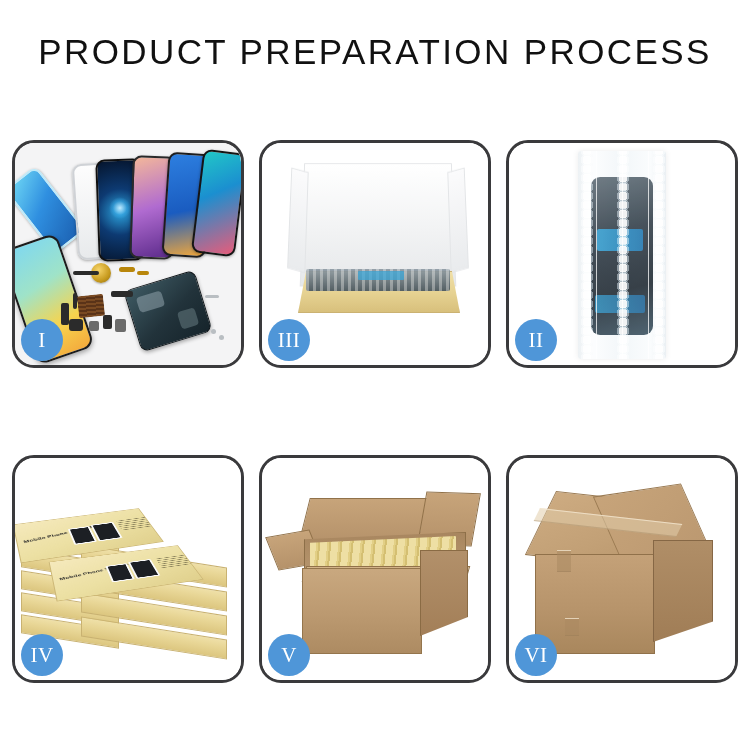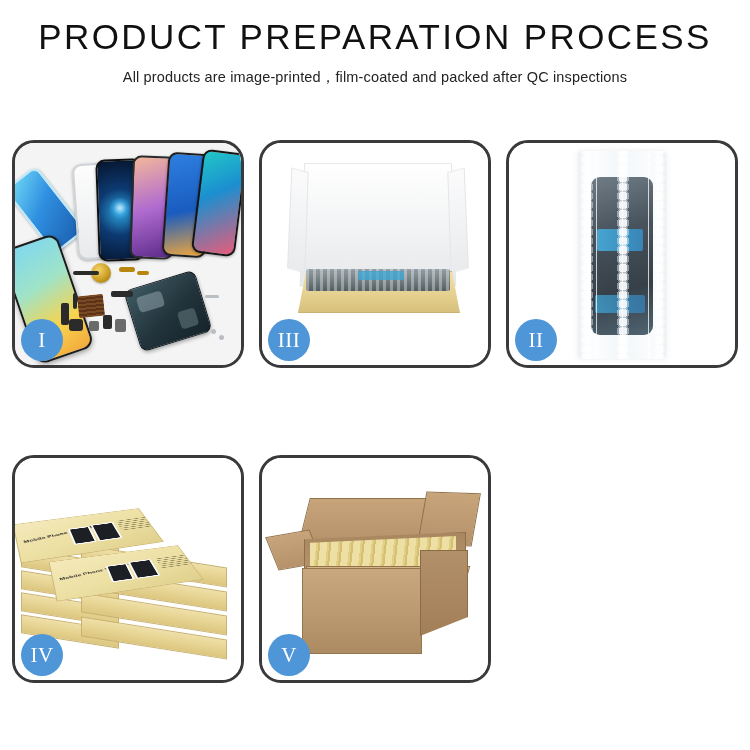--- a/index.html
+++ b/index.html
@@ -11,21 +11,21 @@
     width: 750px;
     height: 750px;
     font-family: "Liberation Sans", sans-serif;
     overflow: hidden;
     position: relative;
   }
 
   
   .header {
     width: 750px;
-    padding-top: 19px;
+    padding-top: 34px;
     text-align: center;
   }
   .title {
     font-family: "Liberation Sans", sans-serif;
     font-size: 35px;
     font-weight: 400;
     letter-spacing: 2.4px;
     color: #111111;
     line-height: 1.05;
     white-space: nowrap;
@@ -341,21 +341,20 @@
   }
   .tape-top { left:24px; top:58px; width:150px; height:11px; transform: skewX(-26deg) skewY(6deg); }
   .tape-tab1 { left:48px; top:92px; width:14px; height:20px; background:rgba(168,136,96,.5); }
   .tape-tab2 { left:56px; top:160px; width:14px; height:16px; background:rgba(168,136,96,.45); }
 </style>
 </head>
 <body>
 
 <div class="header">
   <div class="title">PRODUCT PREPARATION PROCESS</div>
-  <div class="subtitle">All products are image-printed，film-coated and packed after QC inspections</div>
 </div>
 
 <div class="grid">
 
   <div class="panel">
     <div class="stage">
       <div class="p1-bg"></div>
 
       <div class="fan">
         <div class="ph ph-a"></div>
@@ -456,14 +455,27 @@
       <div class="flap flap-left"></div>
       <div class="carton-inner"></div>
       <div class="carton-goods"></div>
       <div class="flap flap-frontlip"></div>
       <div class="carton-front"></div>
       <div class="carton-side"></div>
       <div class="badge">V</div>
     </div>
   </div>
 
+  <div class="panel">
+    <div class="stage">
+      <div class="p6-bg"></div>
+      <div class="seal-top"></div>
+      <div class="seal-top2"></div>
+      <div class="tape tape-top"></div>
+      <div class="seal-front"></div>
+      <div class="seal-side"></div>
+      <div class="tape tape-tab1"></div>
+      <div class="tape tape-tab2"></div>
+      <div class="badge">VI</div>
+    </div>
+  </div>
 
 </div>
 
 </body></html>

